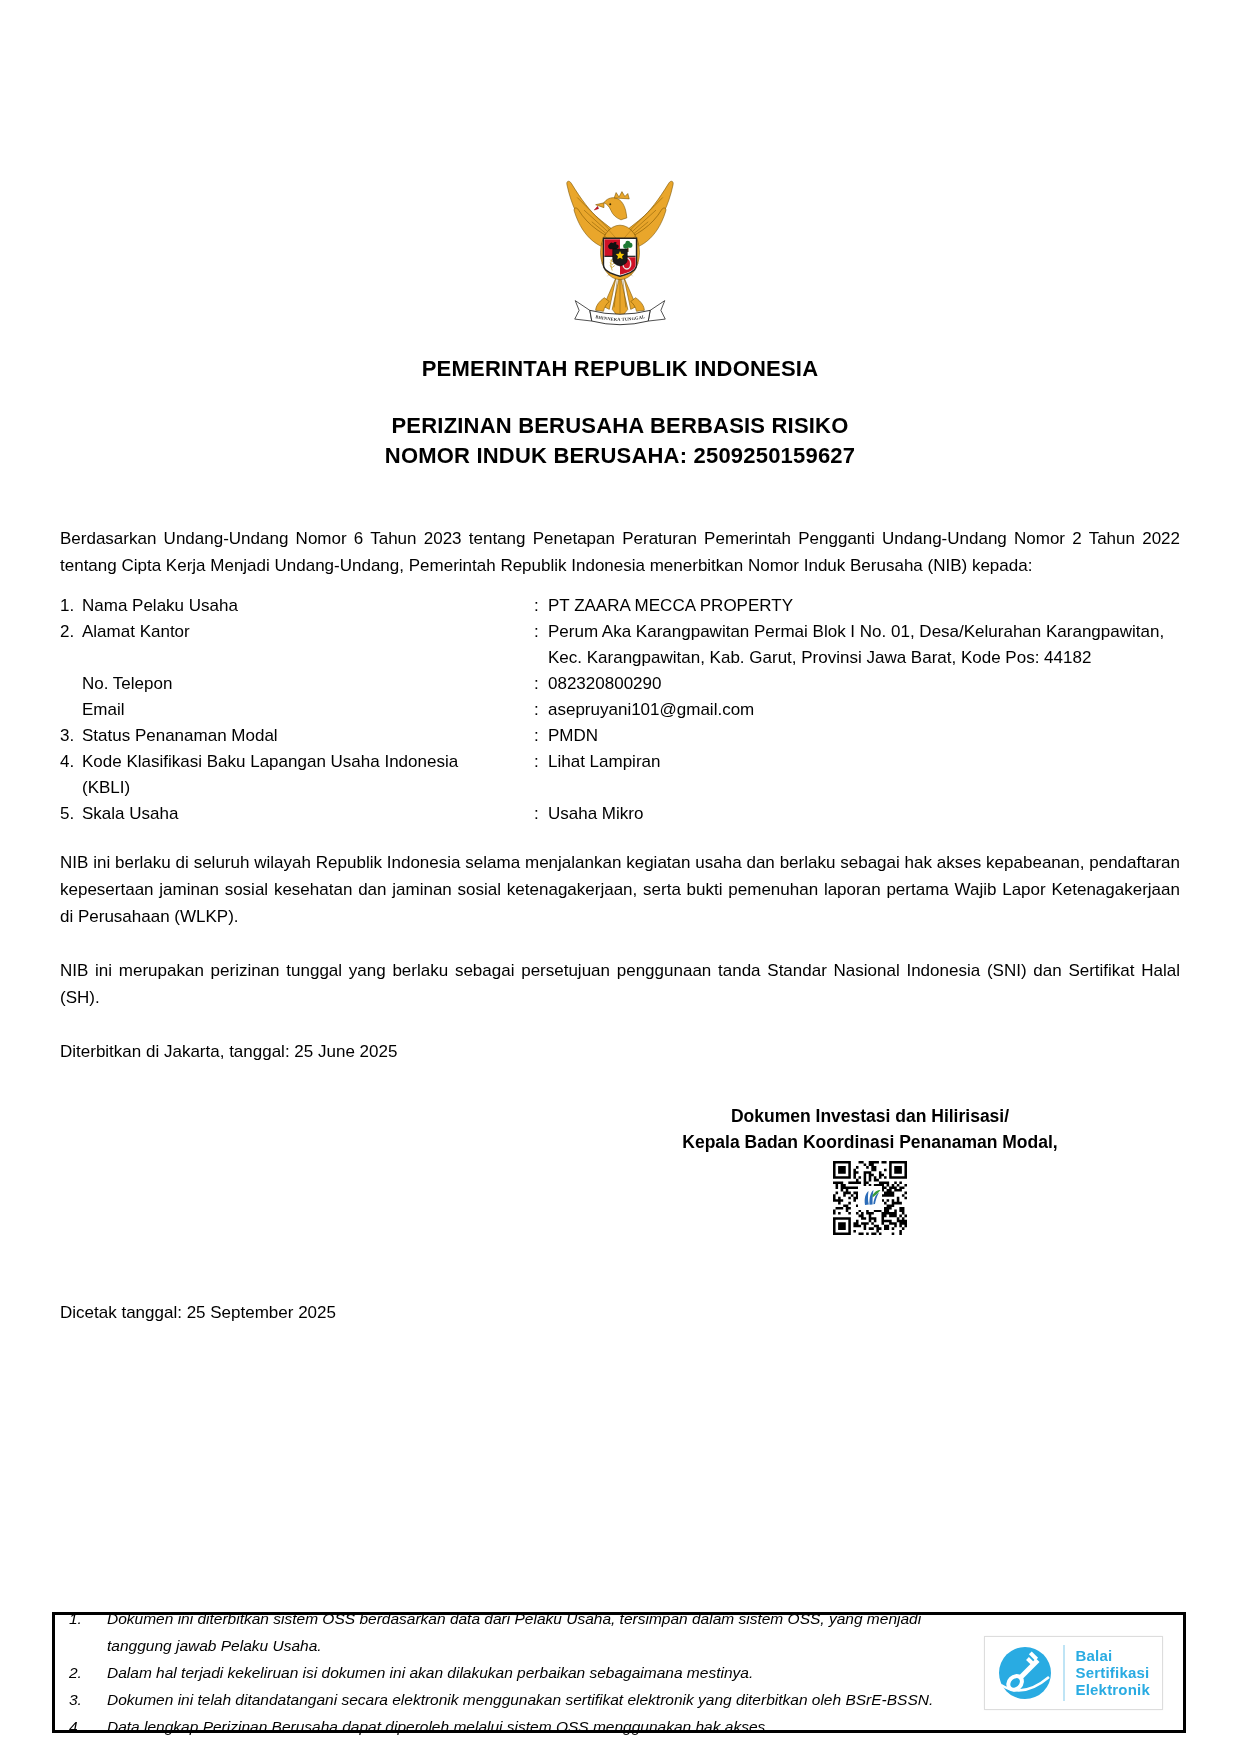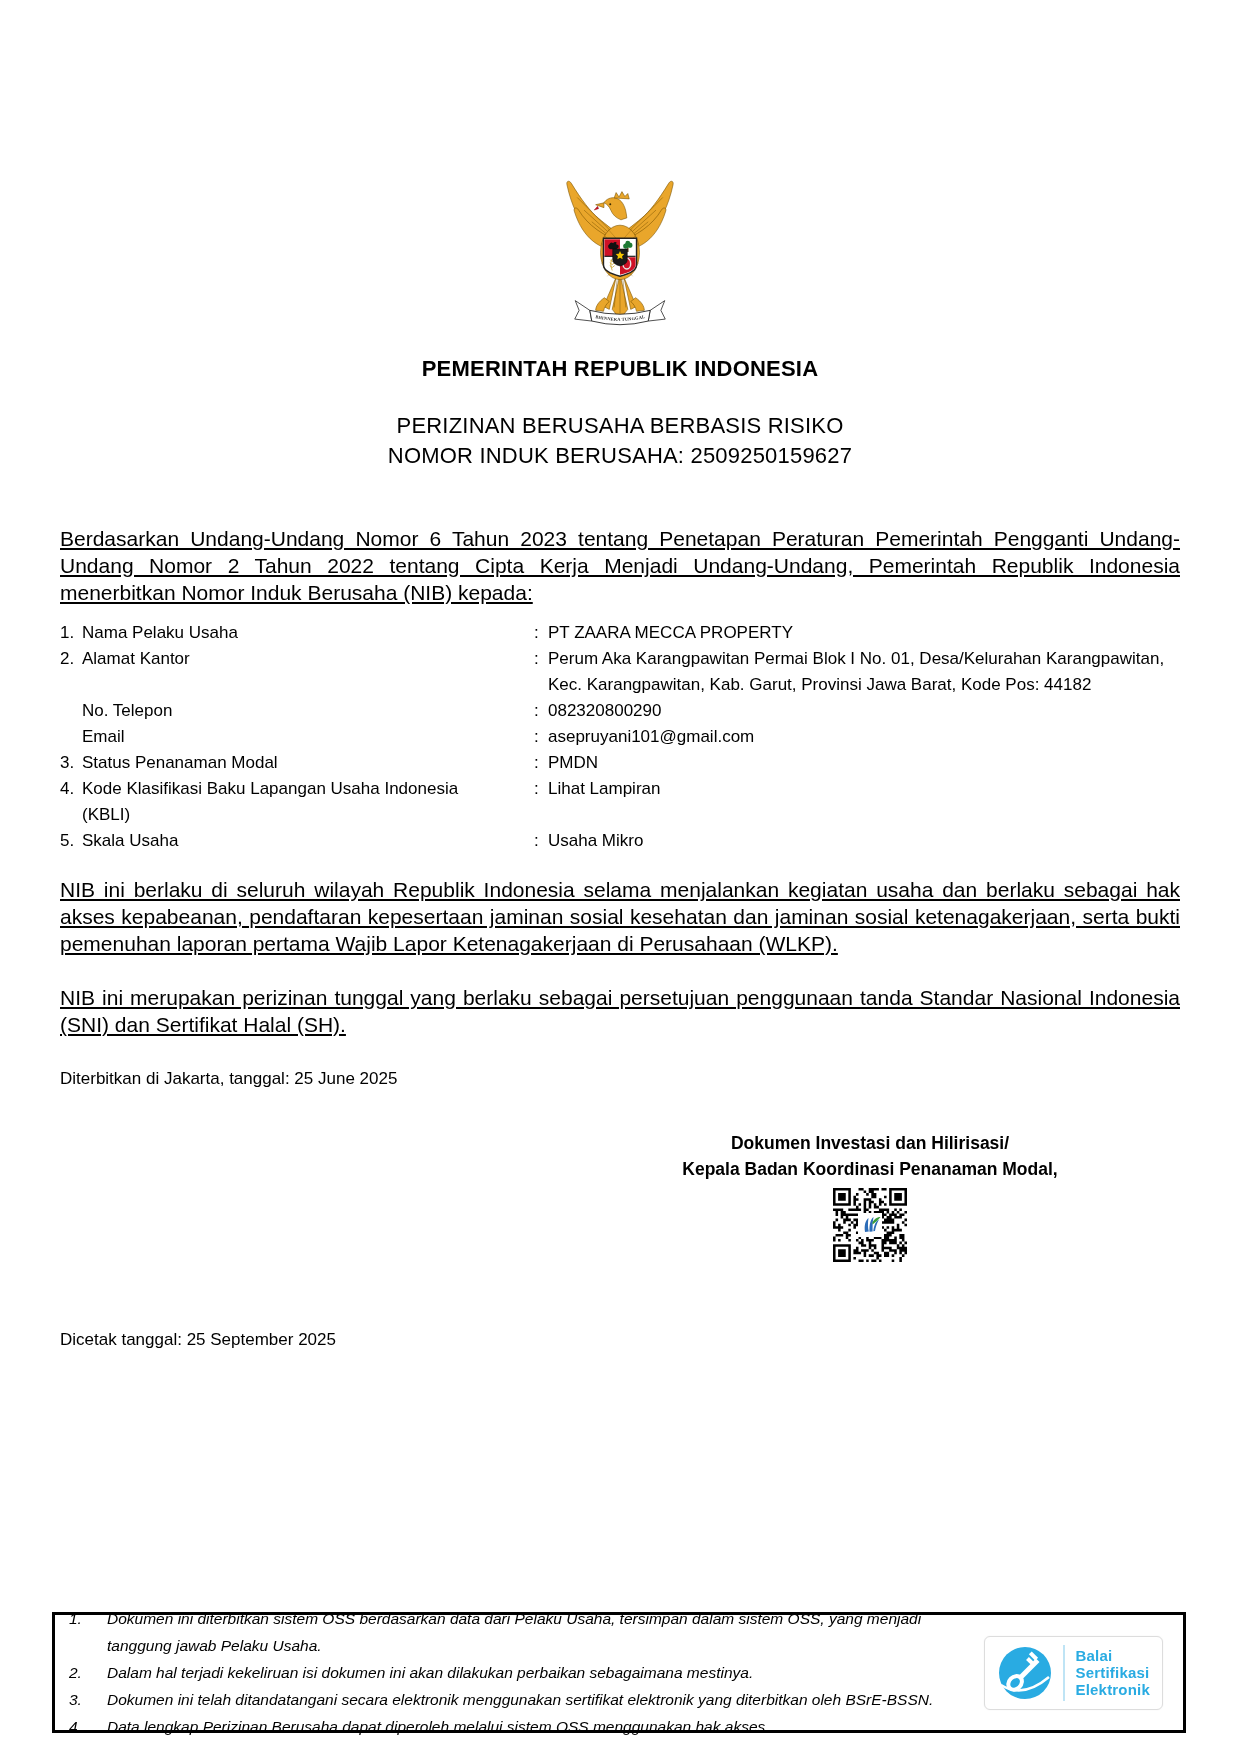--- a/index.html
+++ b/index.html
@@ -9,25 +9,25 @@
     color:#000;-webkit-font-smoothing:antialiased;
   }
   .content{padding:17px 60px;}
   .emblem-wrap{display:flex;justify-content:center;padding-top:150px;}
   .emblem-wrap svg{display:block;}
   .gov-title{
     text-align:center;font-weight:bold;font-size:22px;line-height:28px;
     margin-top:22px;letter-spacing:.2px;
   }
   .doc-title{
-    text-align:center;font-weight:normal;font-size:22px;line-height:30px;
+    text-align:center;font-weight:bold;font-size:22px;line-height:30px;
     margin-top:28px;letter-spacing:.2px;
   }
   .para{
-    font-size:21px;line-height:27px;text-align:justify;margin:0;text-decoration:underline;
+    font-size:17px;line-height:27px;text-align:justify;margin:0;
   }
   .intro{margin-top:54px;}
   .fields{margin-top:14px;font-size:17px;line-height:26px;}
   .field-row{display:grid;grid-template-columns:22px 452px 14px 1fr;align-items:start;}
   .field-label{white-space:pre-line;}
   .p-validity{margin-top:22px;}
   .p-single{margin-top:27px;}
   .issued{font-size:17px;line-height:27px;margin-top:27px;}
   .sig-wrap{display:flex;justify-content:flex-end;}
   .sig-block{
@@ -44,21 +44,21 @@
   .footer-box{
     position:absolute;left:52px;right:54px;top:1612px;height:121px;
     border:3px solid #000;box-sizing:border-box;
     display:flex;align-items:center;justify-content:space-between;
     padding:6px 14px 6px 14px;
   }
   .notes{font-style:italic;font-size:15.5px;line-height:27px;flex:1 1 auto;max-width:895px;}
   .note-row{display:grid;grid-template-columns:38px 1fr;align-items:start;}
   .bsre-badge{
     flex:0 0 auto;display:flex;align-items:center;gap:10px;
-    background:#fff;border:1px solid #ddd;border-radius:6px;
+    background:#fff;border:1px solid #ddd;border-radius:0;
     padding:8px 12px;margin-right:6px;
     box-shadow:0 0 2px rgba(0,0,0,.05);
   }
   .bsre-divider{width:2px;height:56px;background:#bfe4f5;}
   .bsre-text{
     font-weight:bold;color:#29ABE2;font-size:15px;line-height:17px;letter-spacing:.2px;
   }
 </style>
 </head>
 <body>

